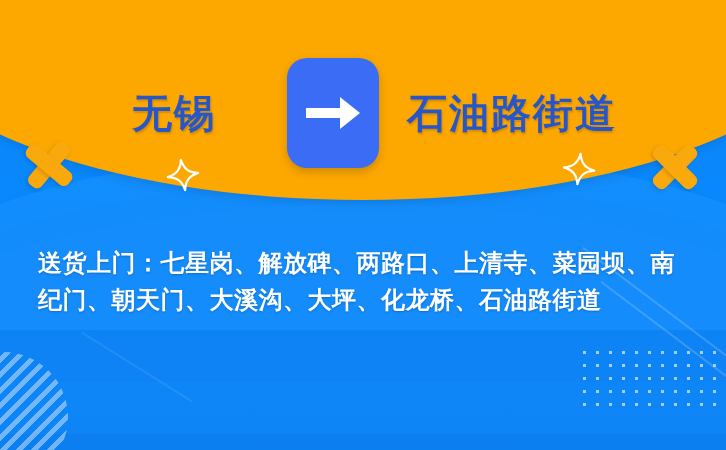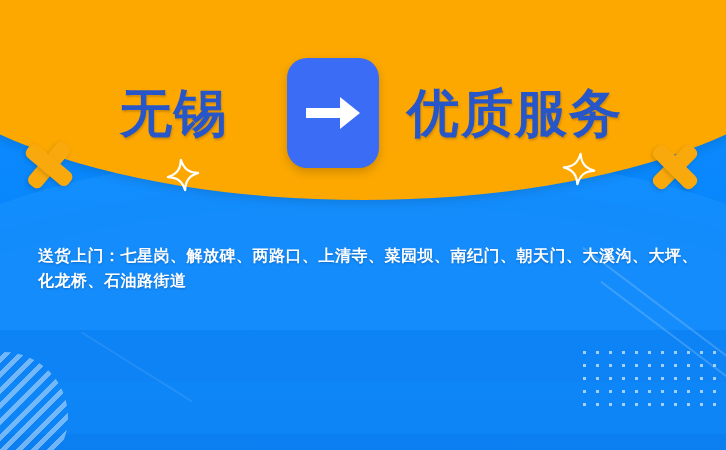--- a/index.html
+++ b/index.html
@@ -153,21 +153,21 @@
     left: 0;
     top: 58px;
     width: 726px;
     height: 110px;
     display: flex;
     align-items: center;
     justify-content: center;
     gap: 28px;
   }
   .city {
-    font-size: 52px;
+    font-size: 40px;
     font-weight: 700;
     color: #2756C8;
     letter-spacing: 2px;
     text-shadow: 1px 2px 2px rgba(120,70,0,0.28);
     line-height: 1;
     white-space: nowrap;
   }
   .city-origin { width: 170px; text-align: center; }
   .city-dest   { width: 230px; text-align: left; }
 
@@ -184,21 +184,21 @@
   }
   .arrow-box svg { width: 58px; height: 44px; display: block; }
 
   
   .delivery {
     position: absolute;
     left: 38px;
     top: 244px;
     width: 660px;
     color: #FFFFFF;
-    font-size: 16px;
+    font-size: 24px;
     font-weight: 700;
     line-height: 1.55;
     letter-spacing: 0.5px;
     text-shadow: 0 1px 2px rgba(0,40,90,0.30);
   }
 
   
   .slogan {
     position: absolute;
     left: 0;
@@ -250,19 +250,19 @@
 
   <div class="route-row">
     <div class="city city-origin">无锡</div>
 
     <div class="arrow-box">
       <svg viewBox="0 0 58 44" aria-hidden="true">
         <path d="M2 17 H36 V6 L56 22 L36 38 V27 H2 Z" fill="#FFFFFF"></path>
       </svg>
     </div>
 
-    <div class="city city-dest">优质服务</div>
+    <div class="city city-dest">石油路街道</div>
   </div>
 
   <div class="delivery">送货上门：七星岗、解放碑、两路口、上清寺、菜园坝、南纪门、朝天门、大溪沟、大坪、化龙桥、石油路街道</div>
 
 
 </div>
 
 </body></html>

